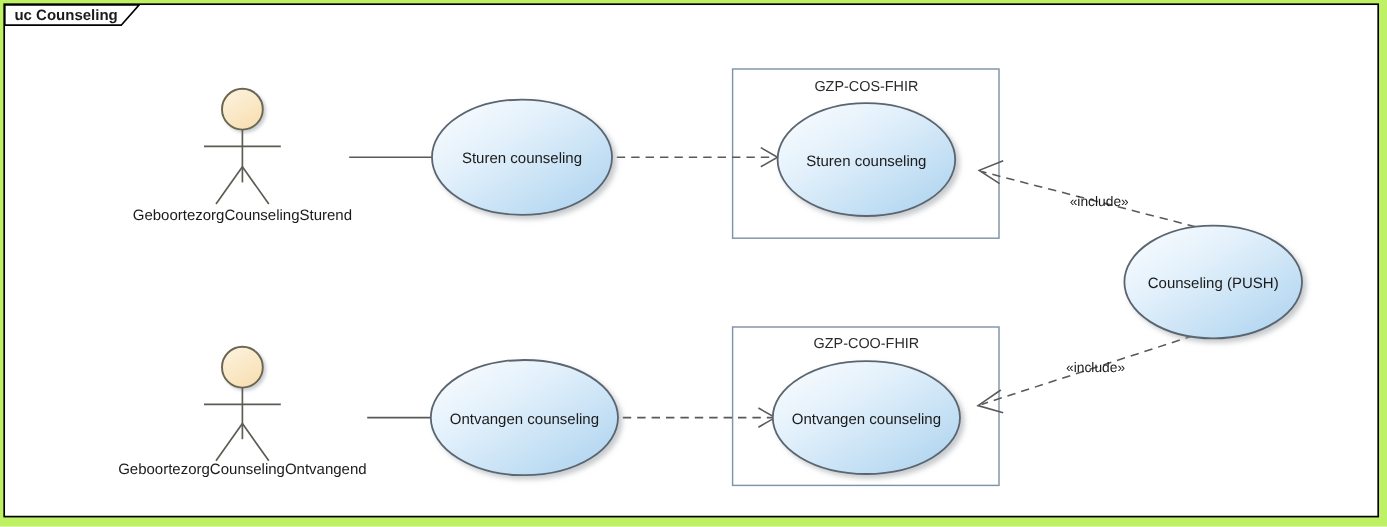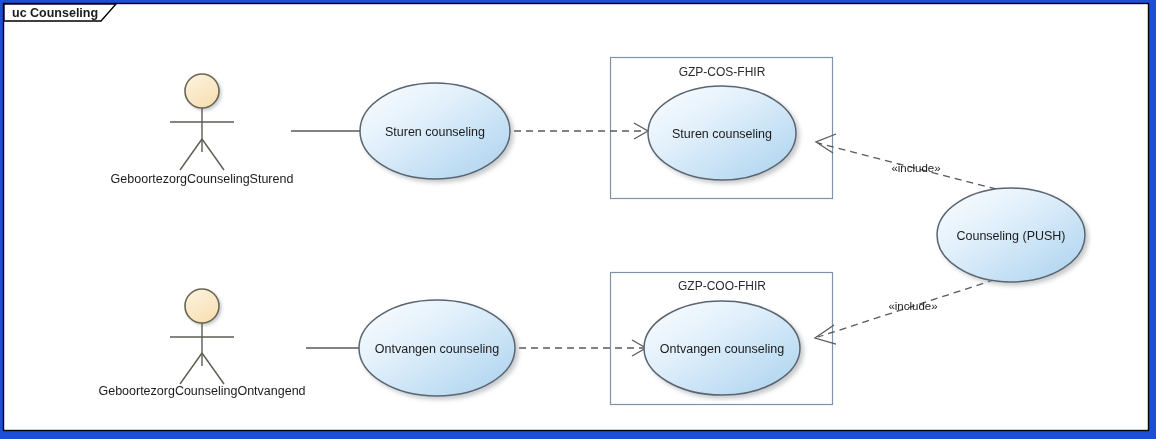--- a/index.html
+++ b/index.html
@@ -7,21 +7,21 @@
     padding: 0;
     background: #ffffff;
   }
   body {
     font-family: "Liberation Sans", sans-serif;
   }
   #diagram-root {
     position: relative;
     width: 1156px;
     height: 439px;
-    background: #1d4ed8;
+    background: #bef264;
     overflow: hidden;
   }
   svg.canvas {
     position: absolute;
     left: 0;
     top: 0;
     width: 1156px;
     height: 439px;
     display: block;
   }

